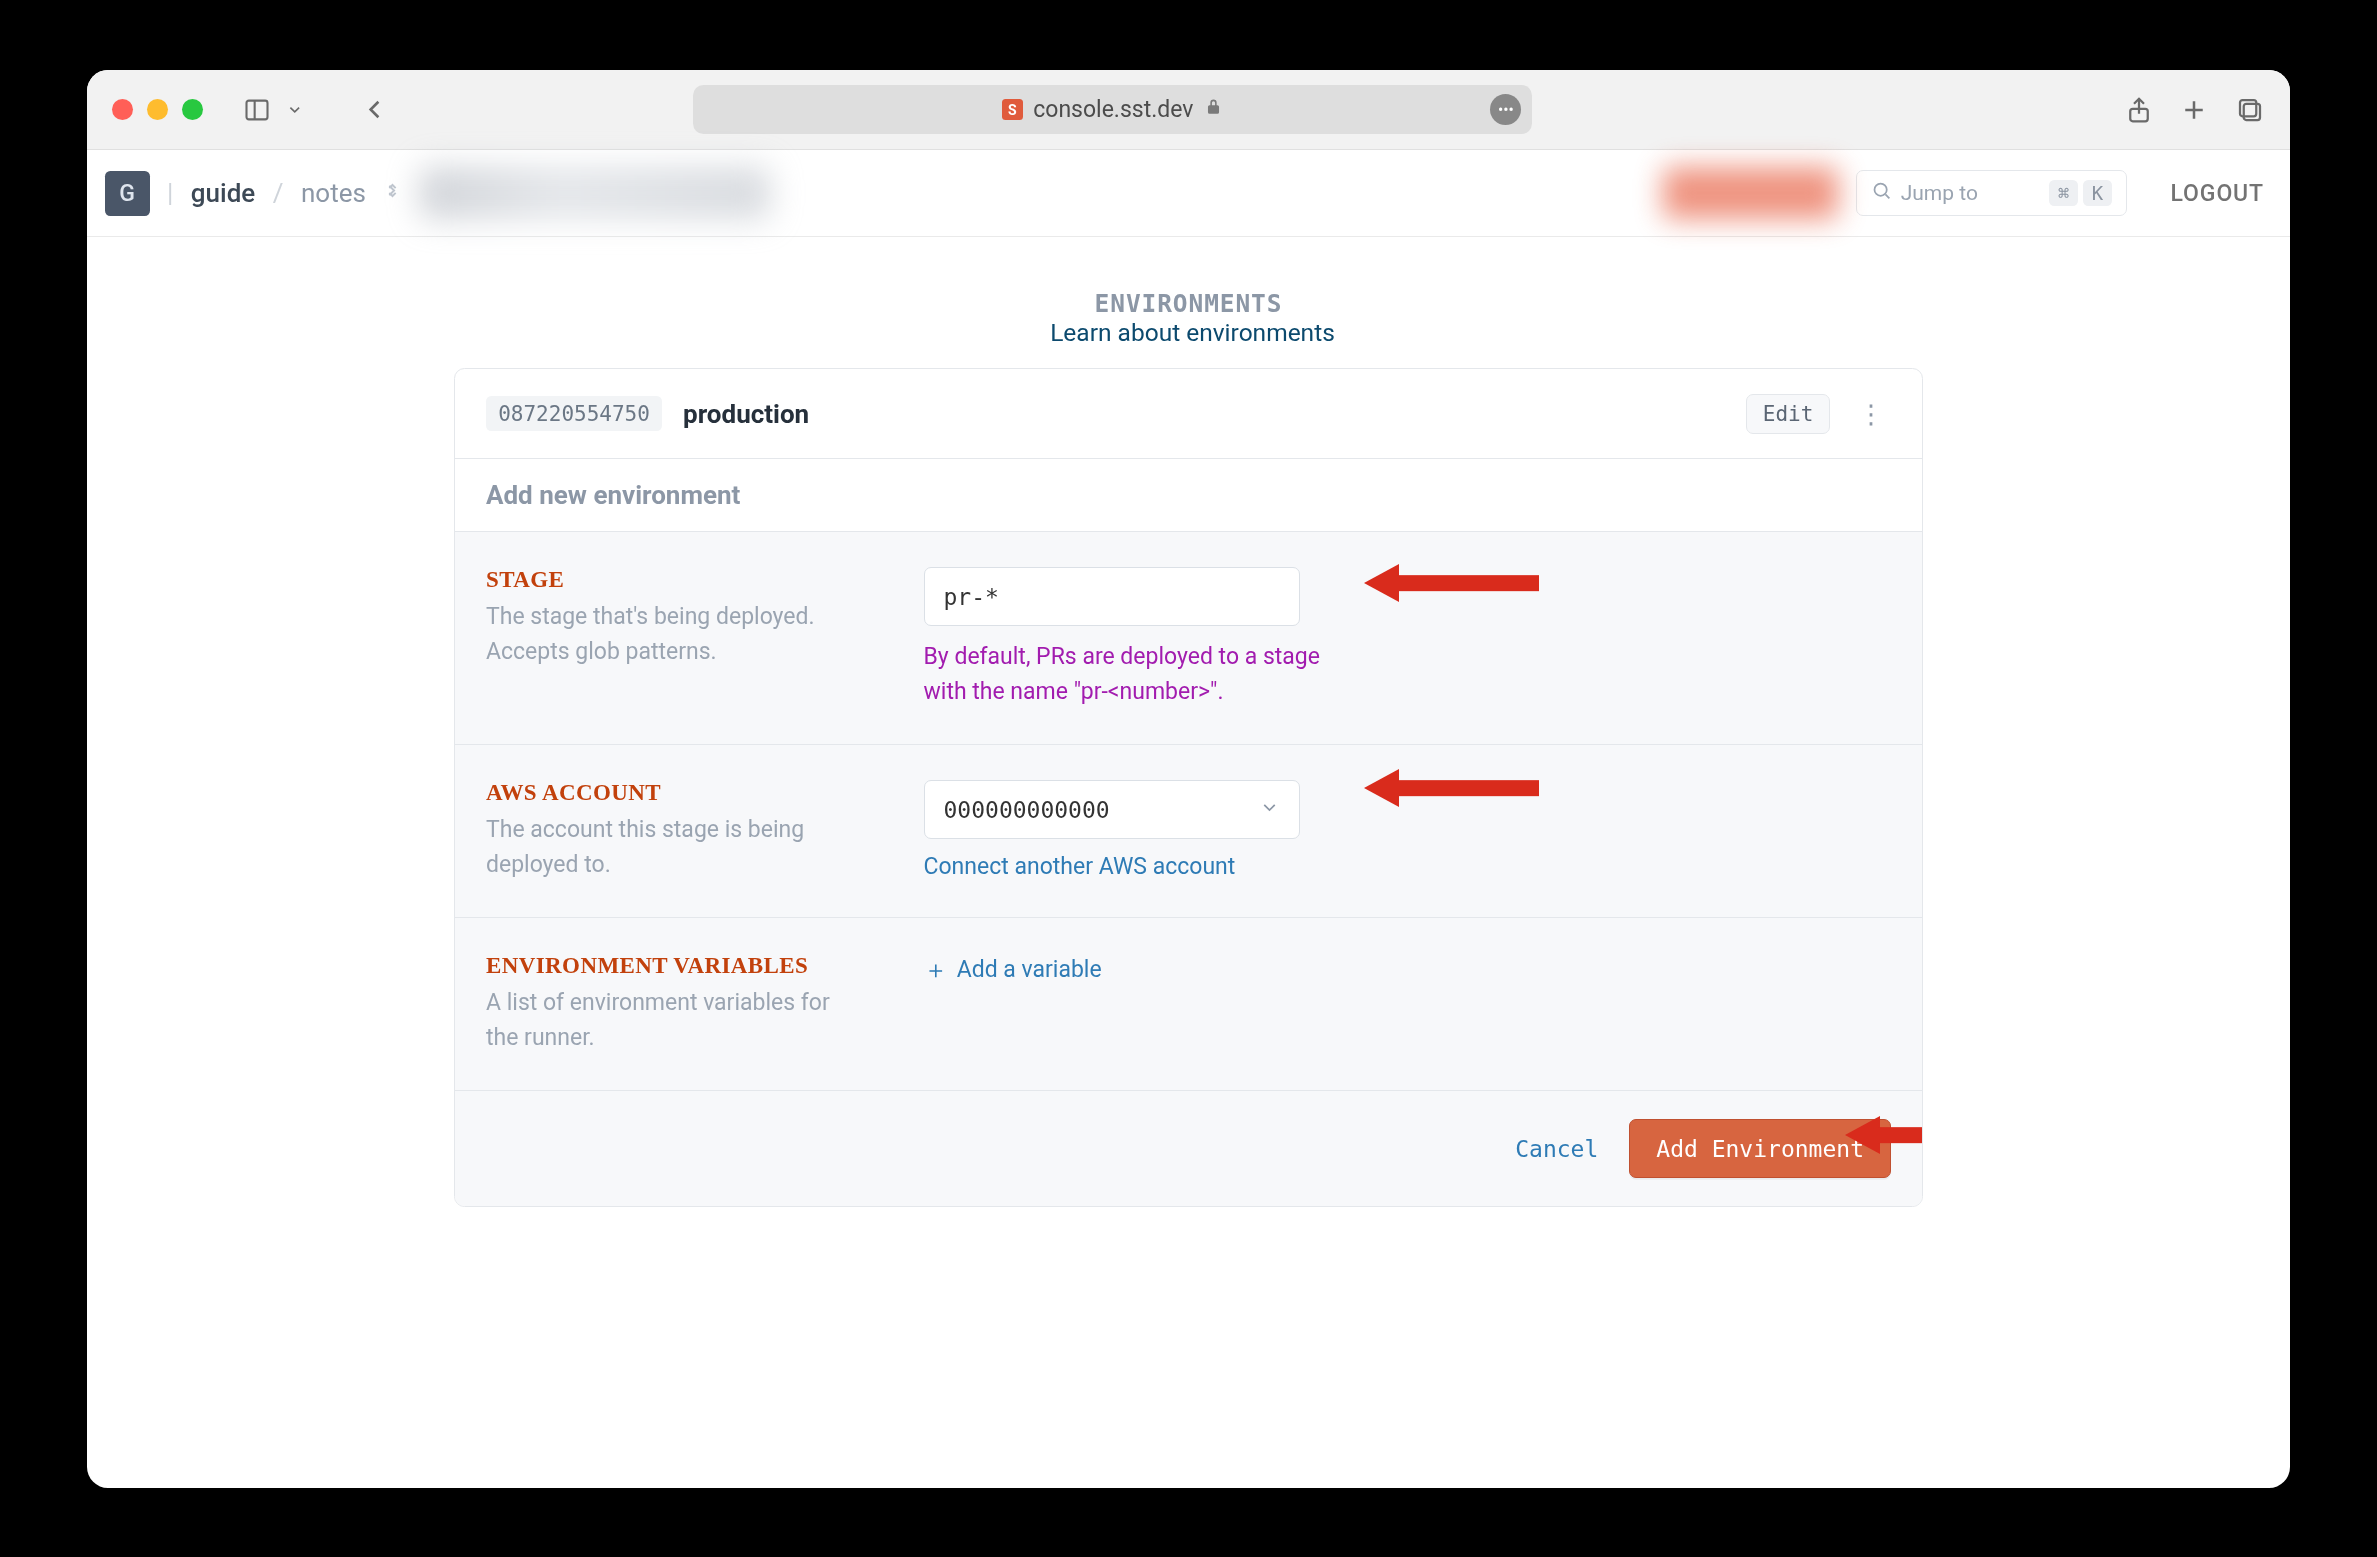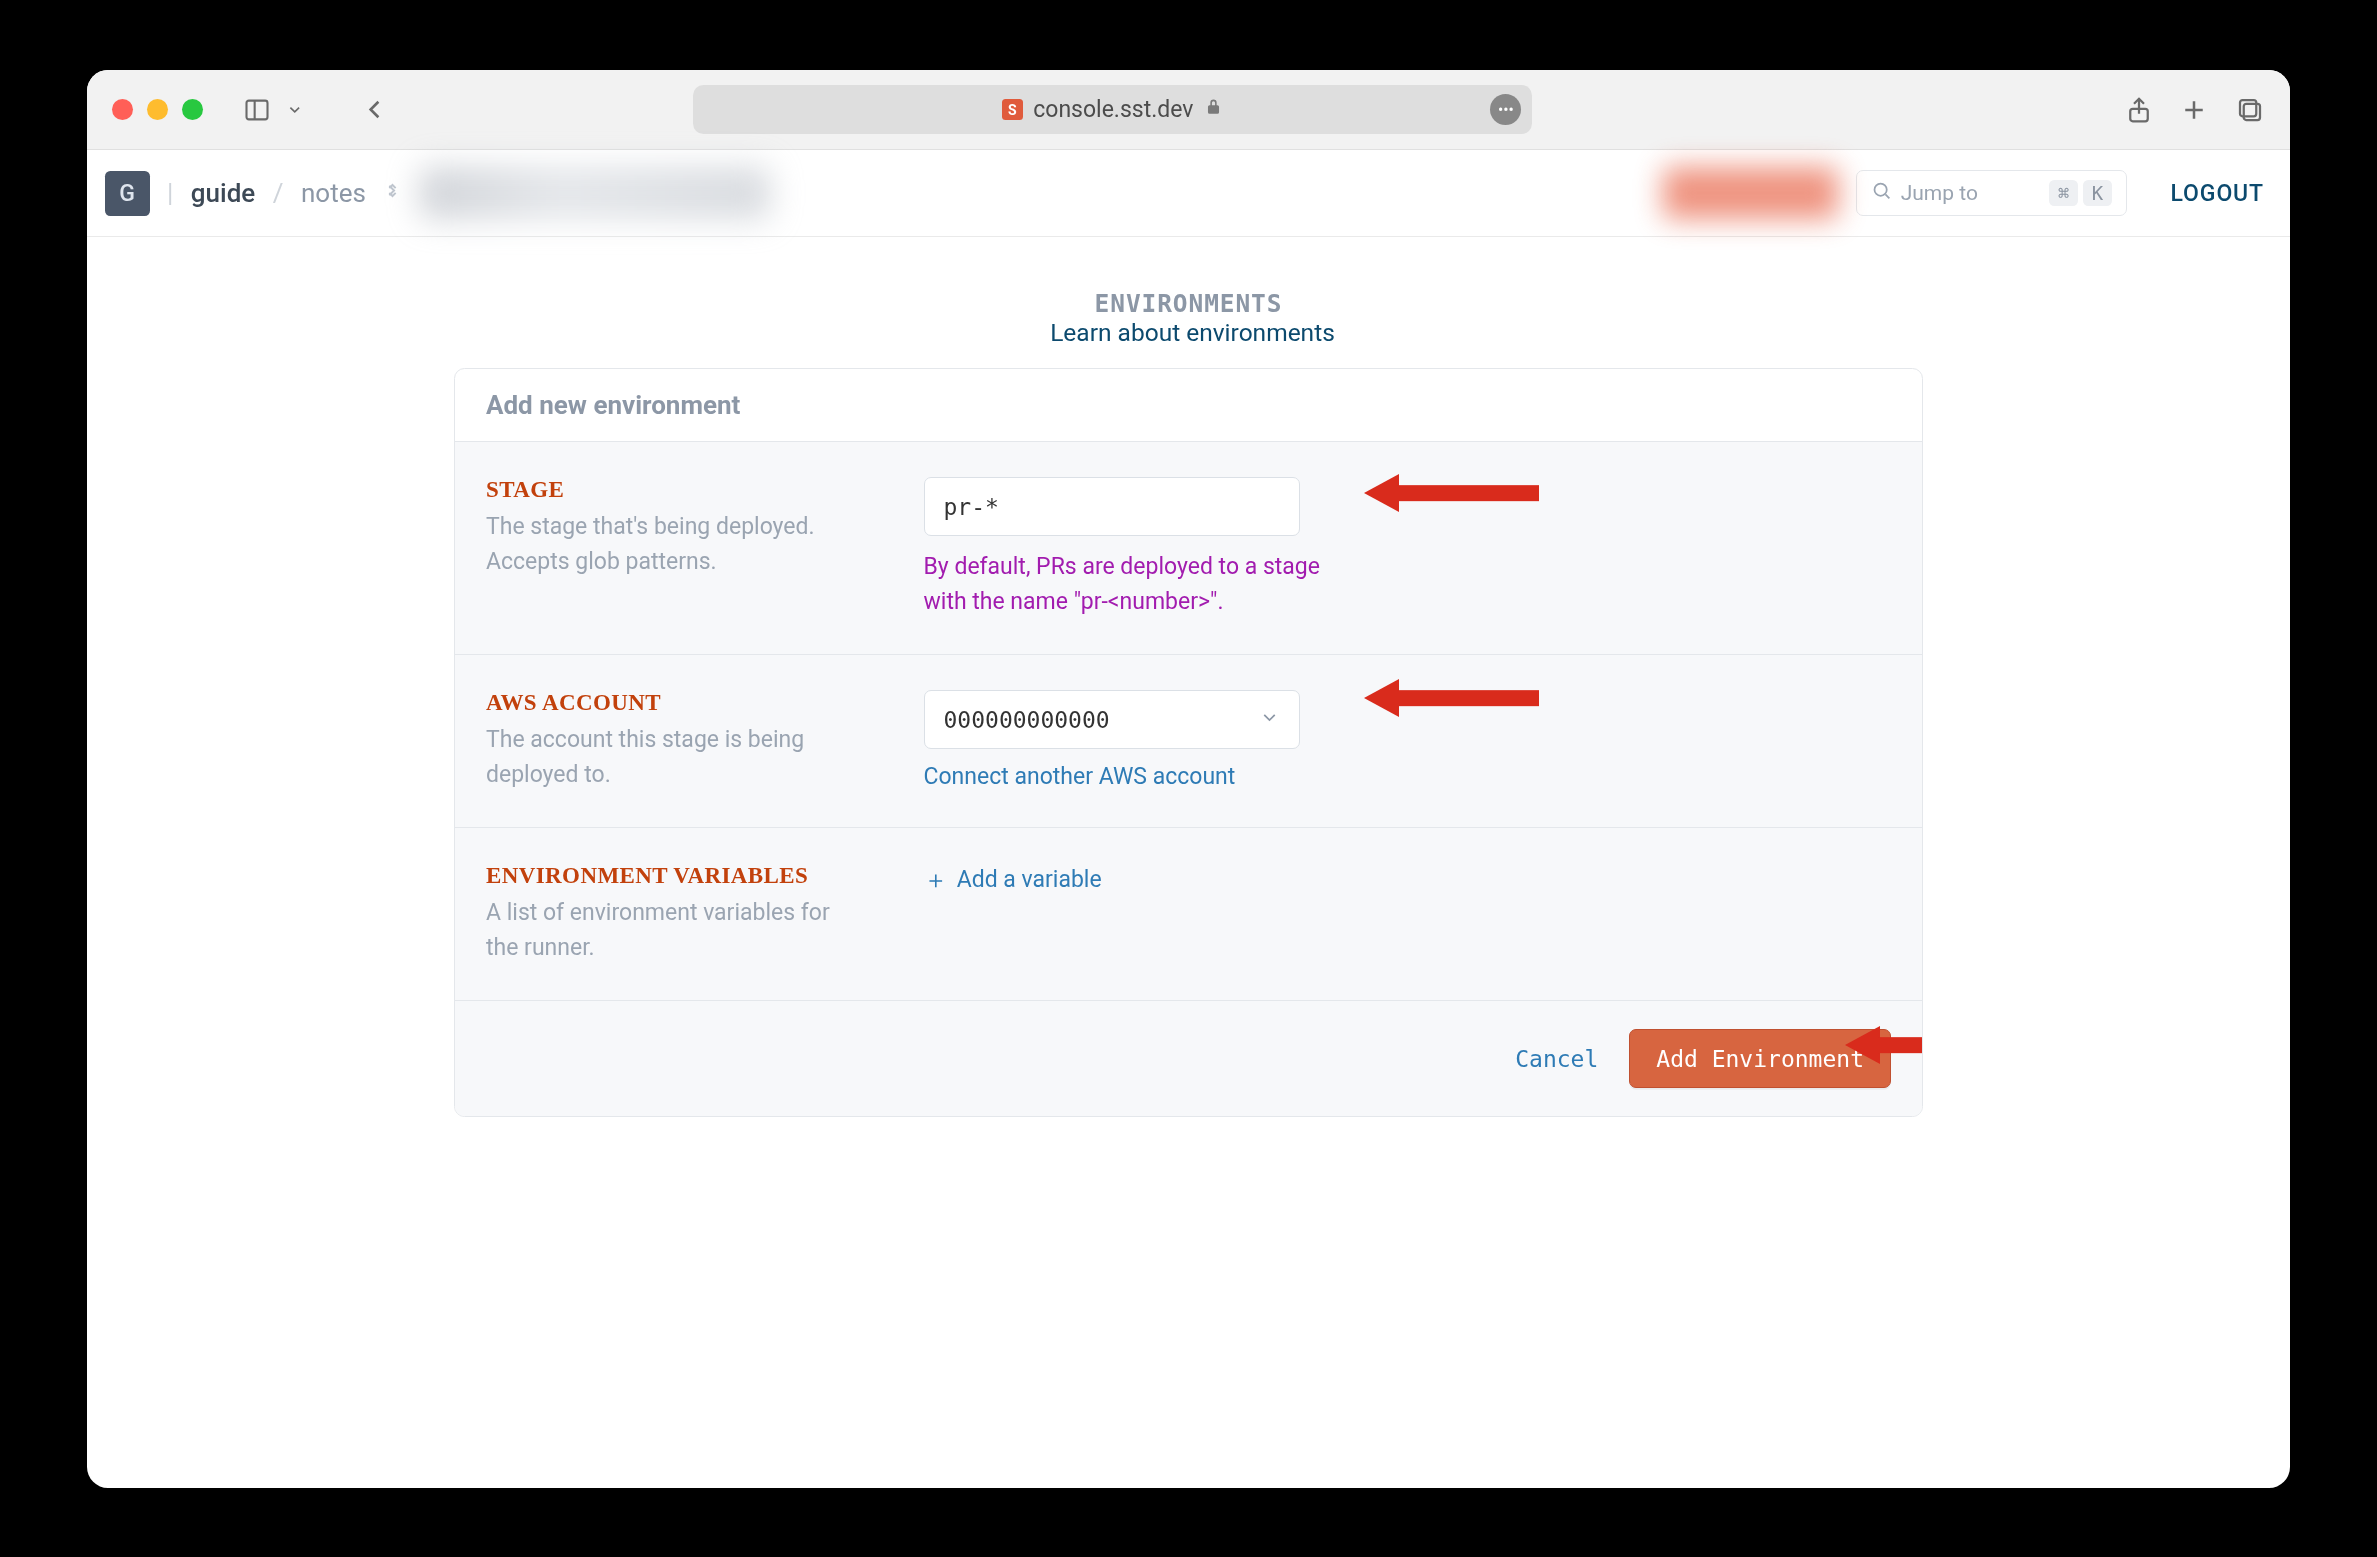--- a/index.html
+++ b/index.html
@@ -109,21 +109,21 @@
     .jump-to {
       display: flex; align-items: center; gap: 10.5px;
       border: 0.9px solid #e4e7eb; border-radius: 7px;
       padding: 8.7px 14px; color: #9aa4b1; font-size: 21px;
       min-width: 271px; justify-content: space-between;
     }
     .jump-to .left { display: flex; align-items: center; gap: 8.7px; }
     .kbd-group { display: flex; gap: 5.2px; }
     .kbd { background: #eef0f3; border-radius: 5.2px; padding: 1.7px 8.7px; font-size: 19px; color: #8a93a0; font-family: ui-monospace, monospace; }
     .logout {
-      font-size: 23px; letter-spacing: 0.9px; color: #0c4a6e; font-weight: 500;
+      font-size: 23px; letter-spacing: 0.9px; color: #737373; font-weight: 500;
       margin-left: 26px;
     }
 
     
     .page-body {
       padding: 52px 367px 35px 367px;
     }
     .env-header-row {
       display: flex; justify-content: space-between; align-items: center;
       margin-bottom: 21px;
@@ -324,20 +324,27 @@
   </div>
 
   <div class="page-body">
     <div class="env-header-row">
       <div class="env-title">ENVIRONMENTS</div>
       <a class="learn-link">Learn about environments</a>
     </div>
 
     <div class="card">
 
+      <div class="card-top">
+        <span class="account-id">087220554750</span>
+        <span class="env-name">production</span>
+        <div class="spacer"></div>
+        <button class="edit-btn">Edit</button>
+        <span class="kebab">⋮</span>
+      </div>
 
       <div class="card-subtitle">Add new environment</div>
 
       <div class="form-section">
         <div class="field-label-col">
           <div class="field-label">STAGE</div>
           <div class="field-desc">The stage that's being deployed. Accepts glob patterns.</div>
         </div>
         <div class="field-ctrl-col">
           <div class="text-input">

